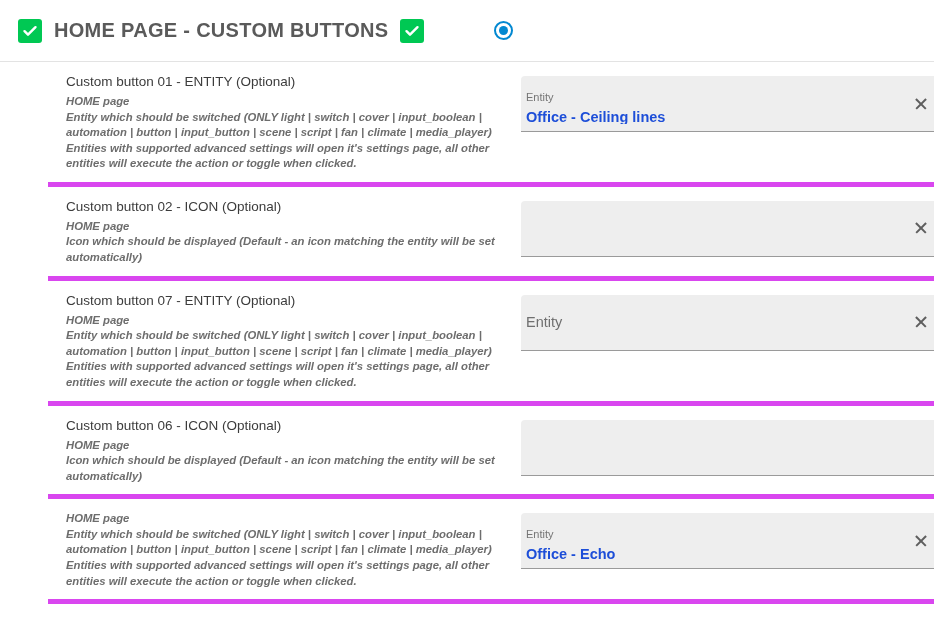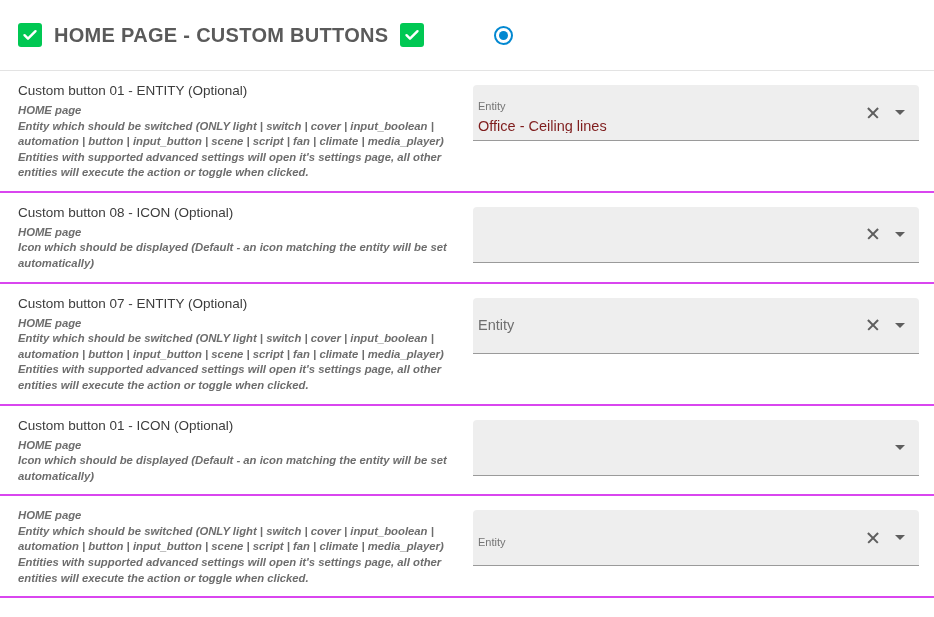--- a/index.html
+++ b/index.html
@@ -12,21 +12,21 @@
   #app {
     width: 934px;
     height: 617px;
     position: relative;
     overflow: hidden;
     background: #ffffff;
   }
 
   
   .header {
-    height: 71px;
+    height: 62px;
     display: flex;
     align-items: center;
     padding: 0 0 0 18px;
     border-bottom: 1px solid #e3e3e3;
     background: #ffffff;
   }
   .check-box {
     width: 24px;
     height: 24px;
     border-radius: 3px;
@@ -60,23 +60,24 @@
     width: 9px;
     height: 9px;
     border-radius: 50%;
     background: #0288d1;
   }
 
   
   .row {
     display: flex;
     align-items: flex-start;
-    border-bottom: 2px solid #d946ef;
+    border-bottom: 5px solid #d946ef;
     padding: 12px 14px 10px 18px;
     background: #ffffff;
+    margin-left: 48px;
   }
   .row-left {
     width: 455px;
     flex: none;
     padding-right: 12px;
   }
   .row-title {
     font-size: 13.5px;
     color: #3c3c3c;
     margin-bottom: 5px;
@@ -117,26 +118,27 @@
     overflow: hidden;
   }
   .field-label-small {
     font-size: 11px;
     color: #757575;
     line-height: 1;
     margin-top: 9px;
   }
   .field-value {
     font-size: 14.5px;
-    color: #7f1d1d;
+    color: #1d4ed8;
     line-height: 1;
     margin-top: 7px;
     white-space: nowrap;
     overflow: hidden;
     text-overflow: ellipsis;
+    font-weight: bold;
   }
   .field-placeholder {
     font-size: 14.5px;
     color: #6f6f6f;
     line-height: 1;
   }
   .field-icons {
     display: flex;
     align-items: center;
     gap: 14px;
@@ -210,21 +212,21 @@
           <div class="field-icons">
             <div class="icon-clear"></div>
             <div class="icon-caret"></div>
           </div>
         </div>
       </div>
     </div>
 
     <div class="row">
       <div class="row-left">
-        <div class="row-title">Custom button 08 - ICON (Optional)</div>
+        <div class="row-title">Custom button 02 - ICON (Optional)</div>
         <div class="row-desc">
           <div>HOME page</div>
           <div>Icon which should be displayed (Default - an icon matching the entity will be set automatically)</div>
         </div>
       </div>
       <div class="row-right">
         <div class="field">
           <div class="field-text-wrap">
             <div class="field-placeholder"></div>
           </div>
@@ -253,21 +255,21 @@
           <div class="field-icons">
             <div class="icon-clear"></div>
             <div class="icon-caret"></div>
           </div>
         </div>
       </div>
     </div>
 
     <div class="row">
       <div class="row-left">
-        <div class="row-title">Custom button 01 - ICON (Optional)</div>
+        <div class="row-title">Custom button 06 - ICON (Optional)</div>
         <div class="row-desc">
           <div>HOME page</div>
           <div>Icon which should be displayed (Default - an icon matching the entity will be set automatically)</div>
         </div>
       </div>
       <div class="row-right">
         <div class="field">
           <div class="field-text-wrap">
             <div class="field-placeholder"></div>
           </div>
@@ -283,20 +285,21 @@
         <div class="row-desc">
           <div>HOME page</div>
           <div>Entity which should be switched (ONLY light | switch | cover | input_boolean | automation | button | input_button | scene | script | fan | climate | media_player)</div>
           <div>Entities with supported advanced settings will open it's settings page, all other entities will execute the action or toggle when clicked.</div>
         </div>
       </div>
       <div class="row-right">
         <div class="field">
           <div class="field-text-wrap">
             <div class="field-label-small">Entity</div>
+            <div class="field-value">Office - Echo</div>
           </div>
           <div class="field-icons">
             <div class="icon-clear"></div>
             <div class="icon-caret"></div>
           </div>
         </div>
       </div>
     </div>
 
     <div class="row">

